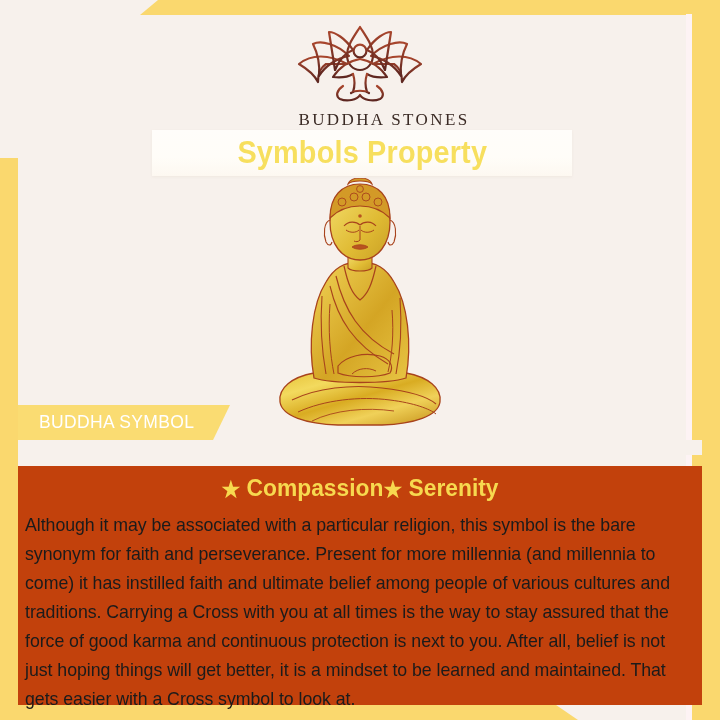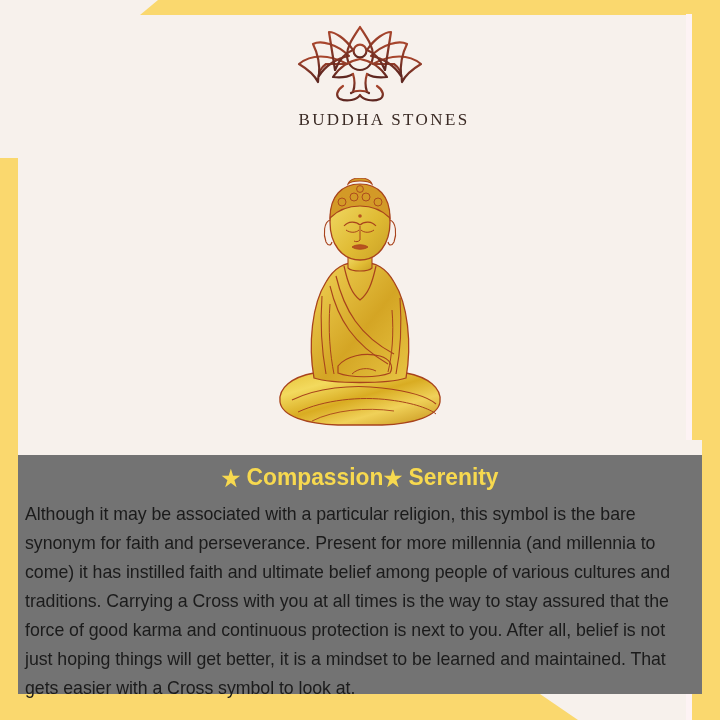--- a/index.html
+++ b/index.html
@@ -140,24 +140,24 @@
     font-size: 17.5px;
     letter-spacing: .35px;
     font-weight: 400;
     white-space: nowrap;
   }
 
   
   .content-card {
     position: absolute;
     left: 18px;
-    top: 455px;
+    top: 466px;
     width: 684px;
     height: 239px;
-    background: #737373;
+    background: #c2410c;
   }
   .card-gap {
     position: absolute;
     left: 18px;
     top: 440px;
     width: 684px;
     height: 15px;
     background: #f7f1ec;
   }
 
@@ -238,20 +238,23 @@
         <path d="M68 50 C70 56 70 62 68 68"></path>
         <path d="M82 50 C80 56 80 62 82 68"></path>
 
         <path d="M58 62 C52 66 50 72 55 75 C62 78 72 76 75 71 C78 76 88 78 95 75 C100 72 98 66 92 62"></path>
         <path d="M66 69 C70 66 80 66 84 69"></path>
       </g>
     </svg>
     <div class="logo-word">BUDDHA STONES</div>
   </div>
 
+  <div class="title-banner">
+    <div class="title-text">Symbols Property</div>
+  </div>
 
   <svg class="statue" viewBox="0 0 184 262">
     <defs>
       <linearGradient id="gold" x1="0.05" y1="0" x2="0.95" y2="1">
         <stop offset="0%" stop-color="#e7c43b"></stop>
         <stop offset="22%" stop-color="#f3da5e"></stop>
         <stop offset="48%" stop-color="#d9ac22"></stop>
         <stop offset="70%" stop-color="#f0d159"></stop>
         <stop offset="100%" stop-color="#c8951c"></stop>
       </linearGradient>
@@ -308,20 +311,23 @@
 
     <path d="M76 48 C80 43 88 43 92 47" fill="none" stroke="#a8431c" stroke-width="1.1"></path>
     <path d="M92 47 C96 43 104 43 108 48" fill="none" stroke="#a8431c" stroke-width="1.1"></path>
     <path d="M78 52 C82 55 88 55 91 52" fill="none" stroke="#a8431c" stroke-width="1"></path>
     <path d="M93 52 C96 55 102 55 106 52" fill="none" stroke="#a8431c" stroke-width="1"></path>
     <path d="M92 48 L92 62 C90 64 88 64 86 63" fill="none" stroke="#a8431c" stroke-width="1"></path>
     <path d="M84 69 C88 66 96 66 100 69 C96 72 88 72 84 69z" fill="#b8541f" stroke="#a8431c" stroke-width=".8"></path>
     <circle cx="92" cy="38" r="1.8" fill="#b8541f"></circle>
   </svg>
 
+  <div class="symbol-tag">
+    <span class="symbol-tag-label">BUDDHA SYMBOL</span>
+  </div>
 
   <div class="card-gap"></div>
   <div class="content-card">
     <div class="subtitle">
       <span class="star">★</span>
       <span>Compassion</span><span class="star">★</span>
       <span>Serenity</span>
     </div>
     <div class="body-copy">Although it may be associated with a particular religion, this symbol is the bare synonym for faith and perseverance. Present for more millennia (and millennia to come) it has instilled faith and ultimate belief among people of various cultures and traditions. Carrying a Cross with you at all times is the way to stay assured that the force of good karma and continuous protection is next to you. After all, belief is not just hoping things will get better, it is a mindset to be learned and maintained. That gets easier with a Cross symbol to look at.</div>
   </div>

